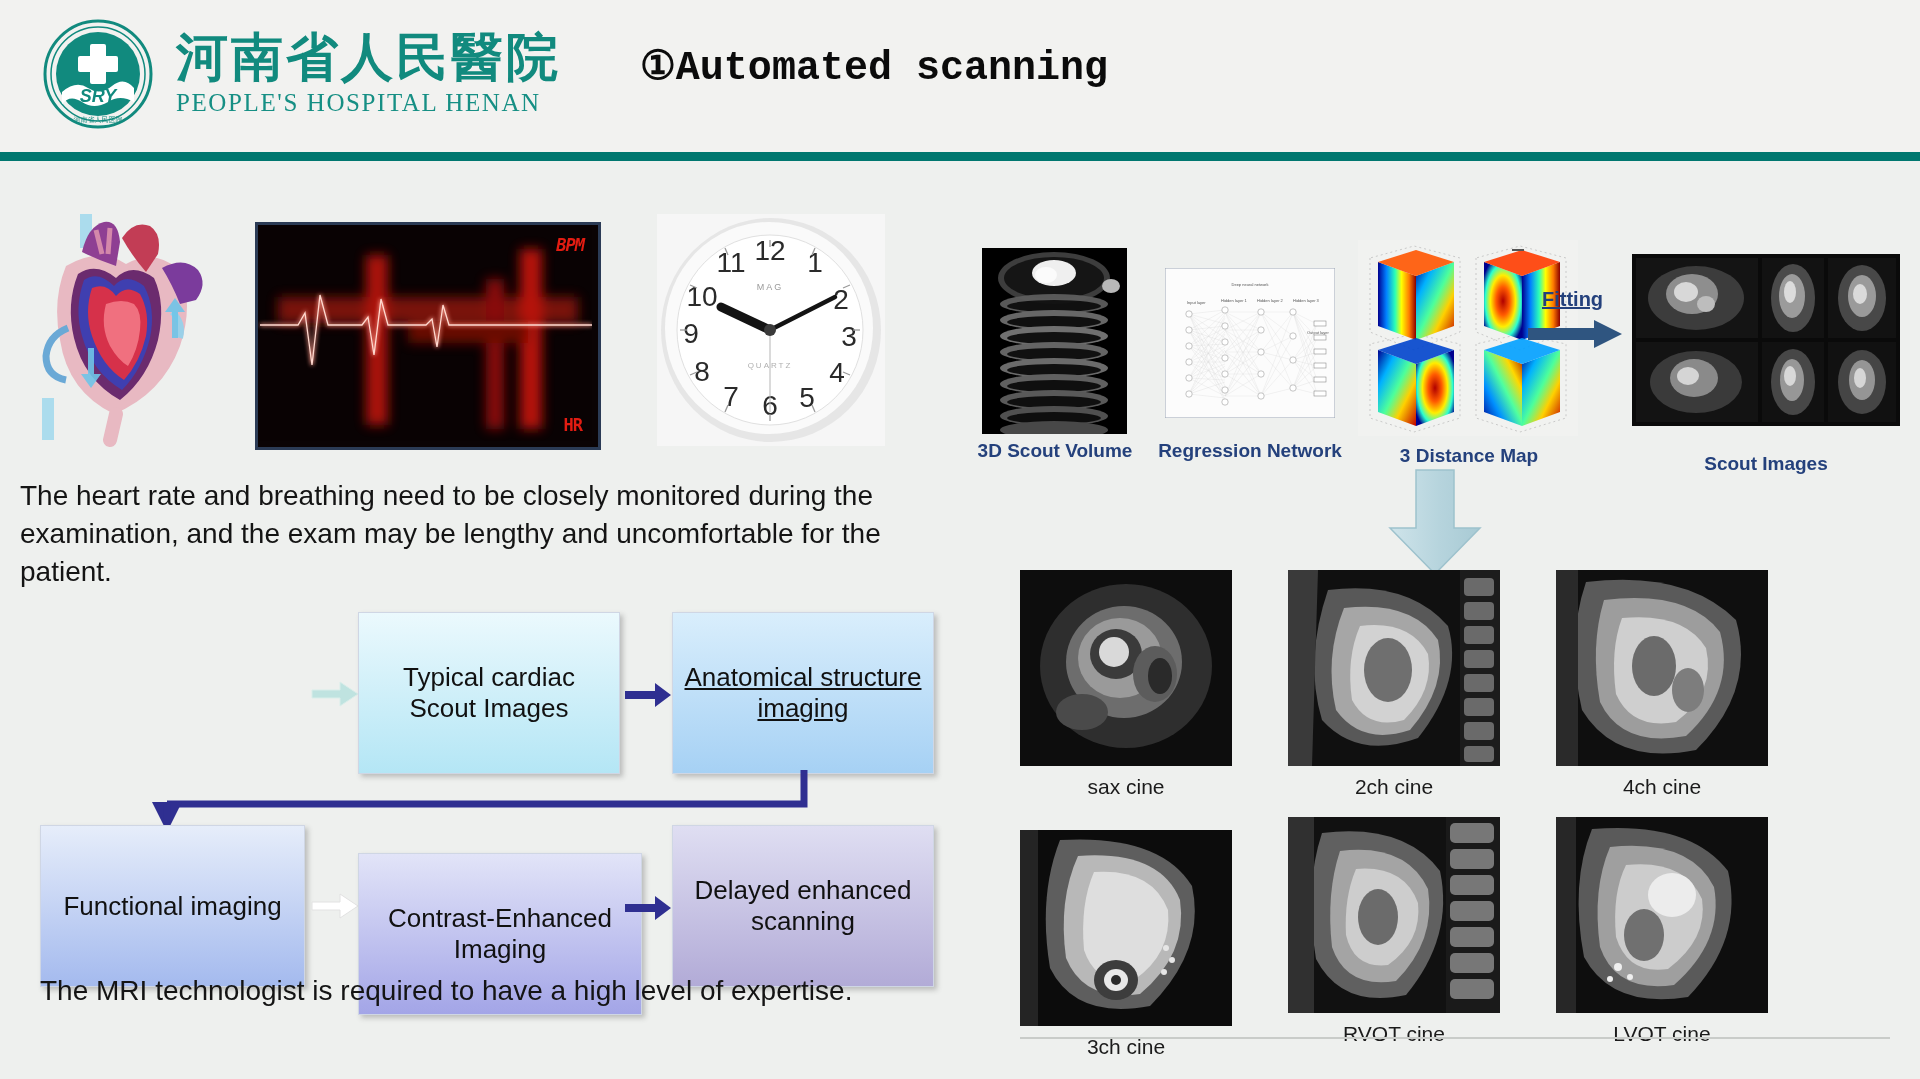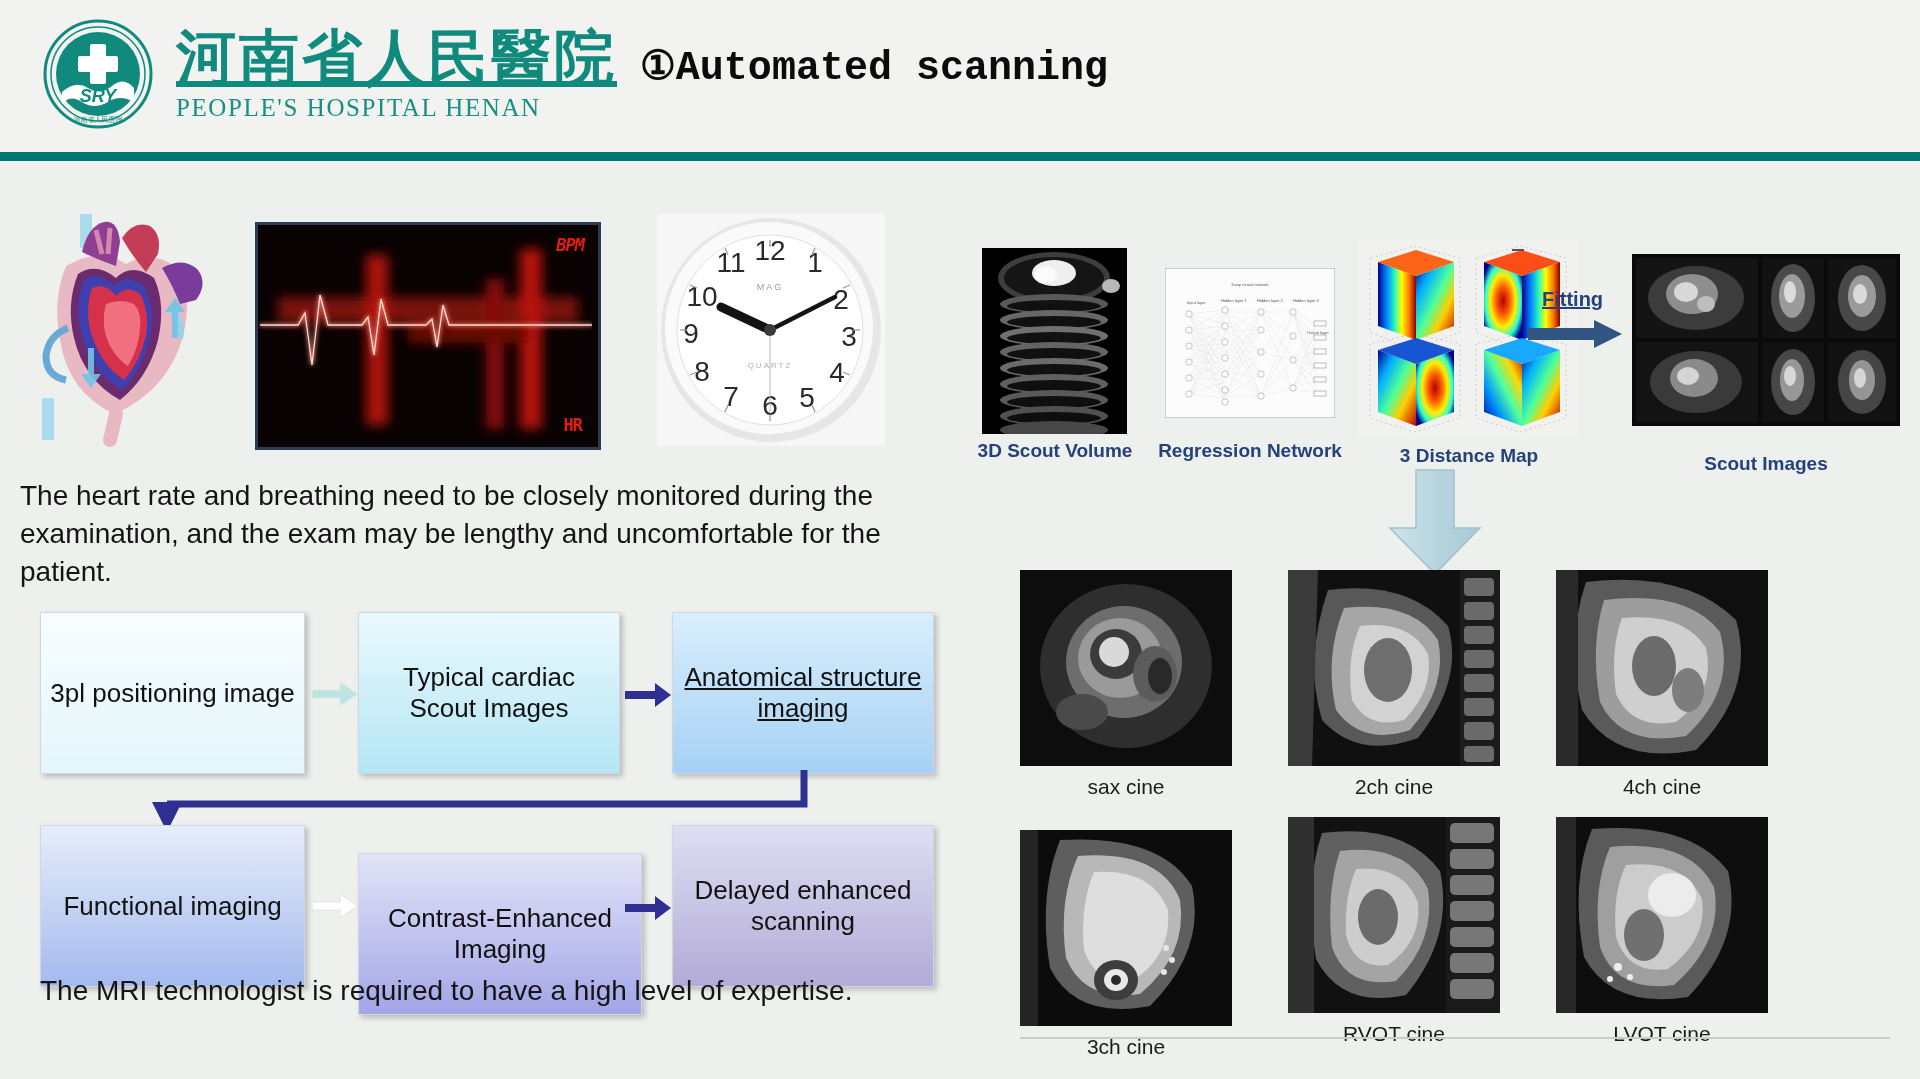--- a/index.html
+++ b/index.html
@@ -29,26 +29,25 @@
     display: flex;
     align-items: center;
     gap: 22px;
   }
   .logo-mark {
     width: 112px; height: 112px;
     position: relative;
   }
   .logo-name-cn {
     font-family: "Liberation Serif", serif;
-    font-size: 60px;
+    font-size: 52px;
     font-weight: bold;
     color: #118a7e;
     letter-spacing: 3px;
     line-height: 1.05;
-    text-decoration: underline;
   }
   .logo-name-en {
     font-family: "Liberation Serif", serif;
     font-size: 25px;
     color: #168f84;
     letter-spacing: 1.6px;
     margin-top: 4px;
   }
   #slide-title {
     position: absolute;
@@ -291,23 +290,20 @@
     <line x1="113" y1="116" x2="64" y2="93" stroke="#131313" stroke-width="9" stroke-linecap="round"></line>
     <line x1="113" y1="116" x2="178" y2="83" stroke="#131313" stroke-width="4.5" stroke-linecap="round"></line>
     <circle cx="113" cy="116" r="6" fill="#3a3a3a"></circle>
   </svg>
 </div>
 
 <div id="intro-paragraph">The heart rate and breathing need to be closely monitored during the examination, and the exam may be lengthy and uncomfortable for the patient.</div>
 
 <div id="flowchart">
 
-  <div class="fc-box" style="left:40px; top:12px; width:265px; height:162px; background:linear-gradient(#f7fdff,#e4f6fb);">
-    <span>3pl positioning image</span>
-  </div>
 
   <svg class="fc-arrow" style="left:310px; top:78px;" width="52" height="34">
     <path d="M2 12 L30 12 L30 4 L48 16 L30 28 L30 20 L2 20 Z" fill="#bfe3e0" stroke="#d9eeea" stroke-width="1"></path>
   </svg>
 
   <div class="fc-box" style="left:358px; top:12px; width:262px; height:162px; background:linear-gradient(#ebf9fd,#b4e6f5);">
     <span>Typical cardiac Scout Images</span>
   </div>
 
   <svg class="fc-arrow" style="left:625px; top:80px;" width="48" height="30">

